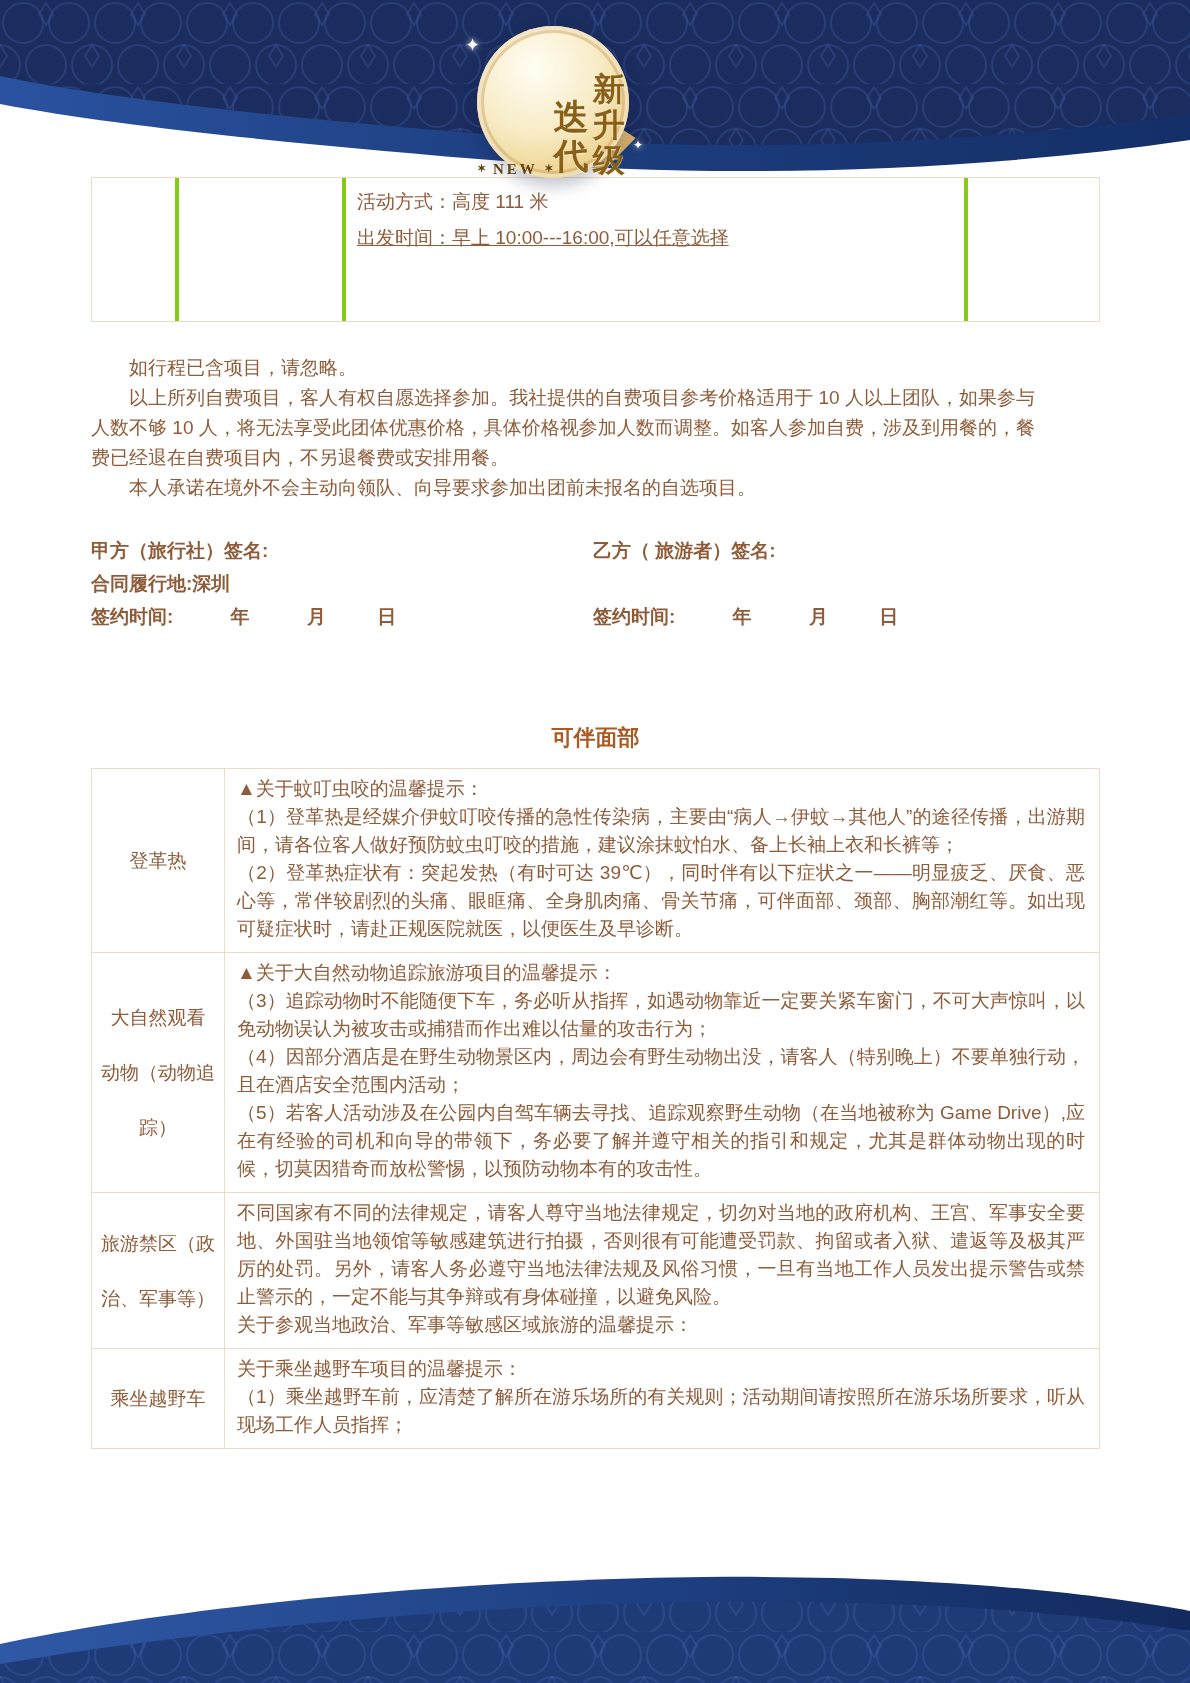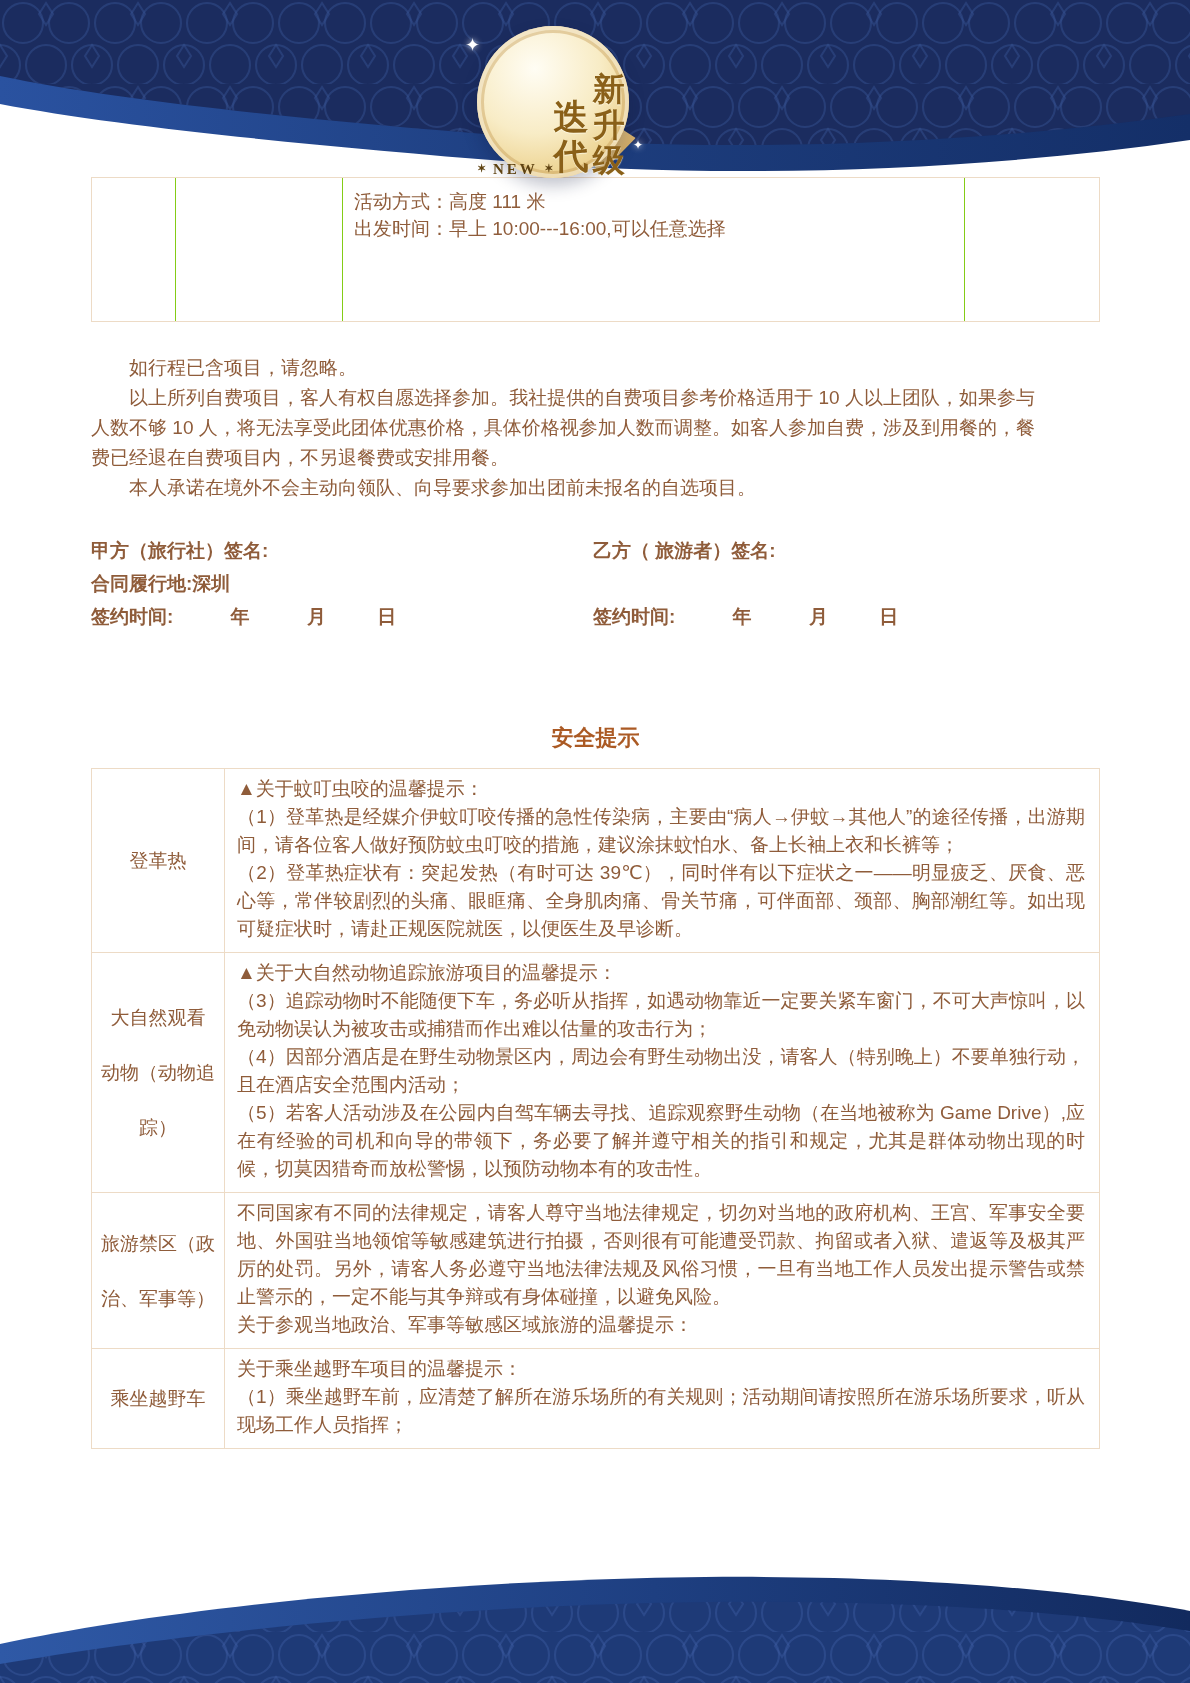--- a/index.html
+++ b/index.html
@@ -38,24 +38,24 @@
   .badge-t2{font-size:32px;margin-top:4px;}
   .sparkle{position:absolute;color:#ffffff;z-index:6;text-shadow:0 0 6px rgba(255,255,255,.9);}
   .sparkle.s1{left:-12px;top:8px;font-size:18px;}
   .sparkle.s2{right:-14px;bottom:26px;font-size:12px;}
   
   .top-table{
     position:absolute;left:91px;top:177px;width:1009px;height:145px;
     display:grid;grid-template-columns:83px 167px 622px 137px;
     border:1px solid #eddbc6;box-sizing:border-box;background:#fff;
   }
-  .top-table .cell{border-left:1px solid #84cc16;box-sizing:border-box;}
+  .top-table .cell{border-left:4px solid #84cc16;box-sizing:border-box;}
   .top-table .cell:first-child{border-left:none;}
   .top-table .cell.c3{padding:12px 10px 0 11px;font-size:19px;line-height:23px;}
-  .top-table .cell.c3 .ln + .ln{margin-top:4px;}
+  .top-table .cell.c3 .ln + .ln{margin-top:13px;text-decoration:underline;}
   
   .paras{position:absolute;left:91px;top:353px;width:944px;font-size:19px;line-height:30px;}
   .paras p{margin:0;text-indent:2em;text-align:justify;}
   
   .contract{position:absolute;left:91px;top:534px;width:1009px;font-size:19px;font-weight:bold;}
   .c-row{position:relative;height:33px;line-height:33px;}
   .c-right{position:absolute;left:502px;top:0;}
   .ymd{display:inline-block;margin-left:52px;}
   .ymd.d{margin-left:46px;}
   
@@ -157,21 +157,21 @@
       </span>
       <span class="c-right" data-name="sign-time-right">
         <span data-name="sign-time-label">签约时间:</span>
         <span class="ymd" data-name="year-label">年</span>
         <span class="ymd" data-name="month-label">月</span>
         <span class="ymd d" data-name="day-label">日</span>
       </span>
     </div>
   </div>
 
-  <div class="safety-title" data-name="safety-tips-title">安全提示</div>
+  <div class="safety-title" data-name="safety-tips-title">可伴面部</div>
 
   <div class="stable" data-name="safety-tips-table">
     <div class="srow" data-name="table-row-dengue">
       <div class="scat" data-name="safety-category">
           <div class="ln" data-name="text-line">登革热</div>
         </div>
       <div class="scell" data-name="safety-content">
           <div class="ln" data-name="text-line">▲关于蚊叮虫咬的温馨提示：</div>
           <div class="ln" data-name="text-line">（1）登革热是经媒介伊蚊叮咬传播的急性传染病，主要由“病人→伊蚊→其他人”的途径传播，出游期间，请各位客人做好预防蚊虫叮咬的措施，建议涂抹蚊怕水、备上长袖上衣和长裤等；</div>
           <div class="ln" data-name="text-line">（2）登革热症状有：突起发热（有时可达 39℃），同时伴有以下症状之一——明显疲乏、厌食、恶心等，常伴较剧烈的头痛、眼眶痛、全身肌肉痛、骨关节痛，可伴面部、颈部、胸部潮红等。如出现可疑症状时，请赴正规医院就医，以便医生及早诊断。</div>

